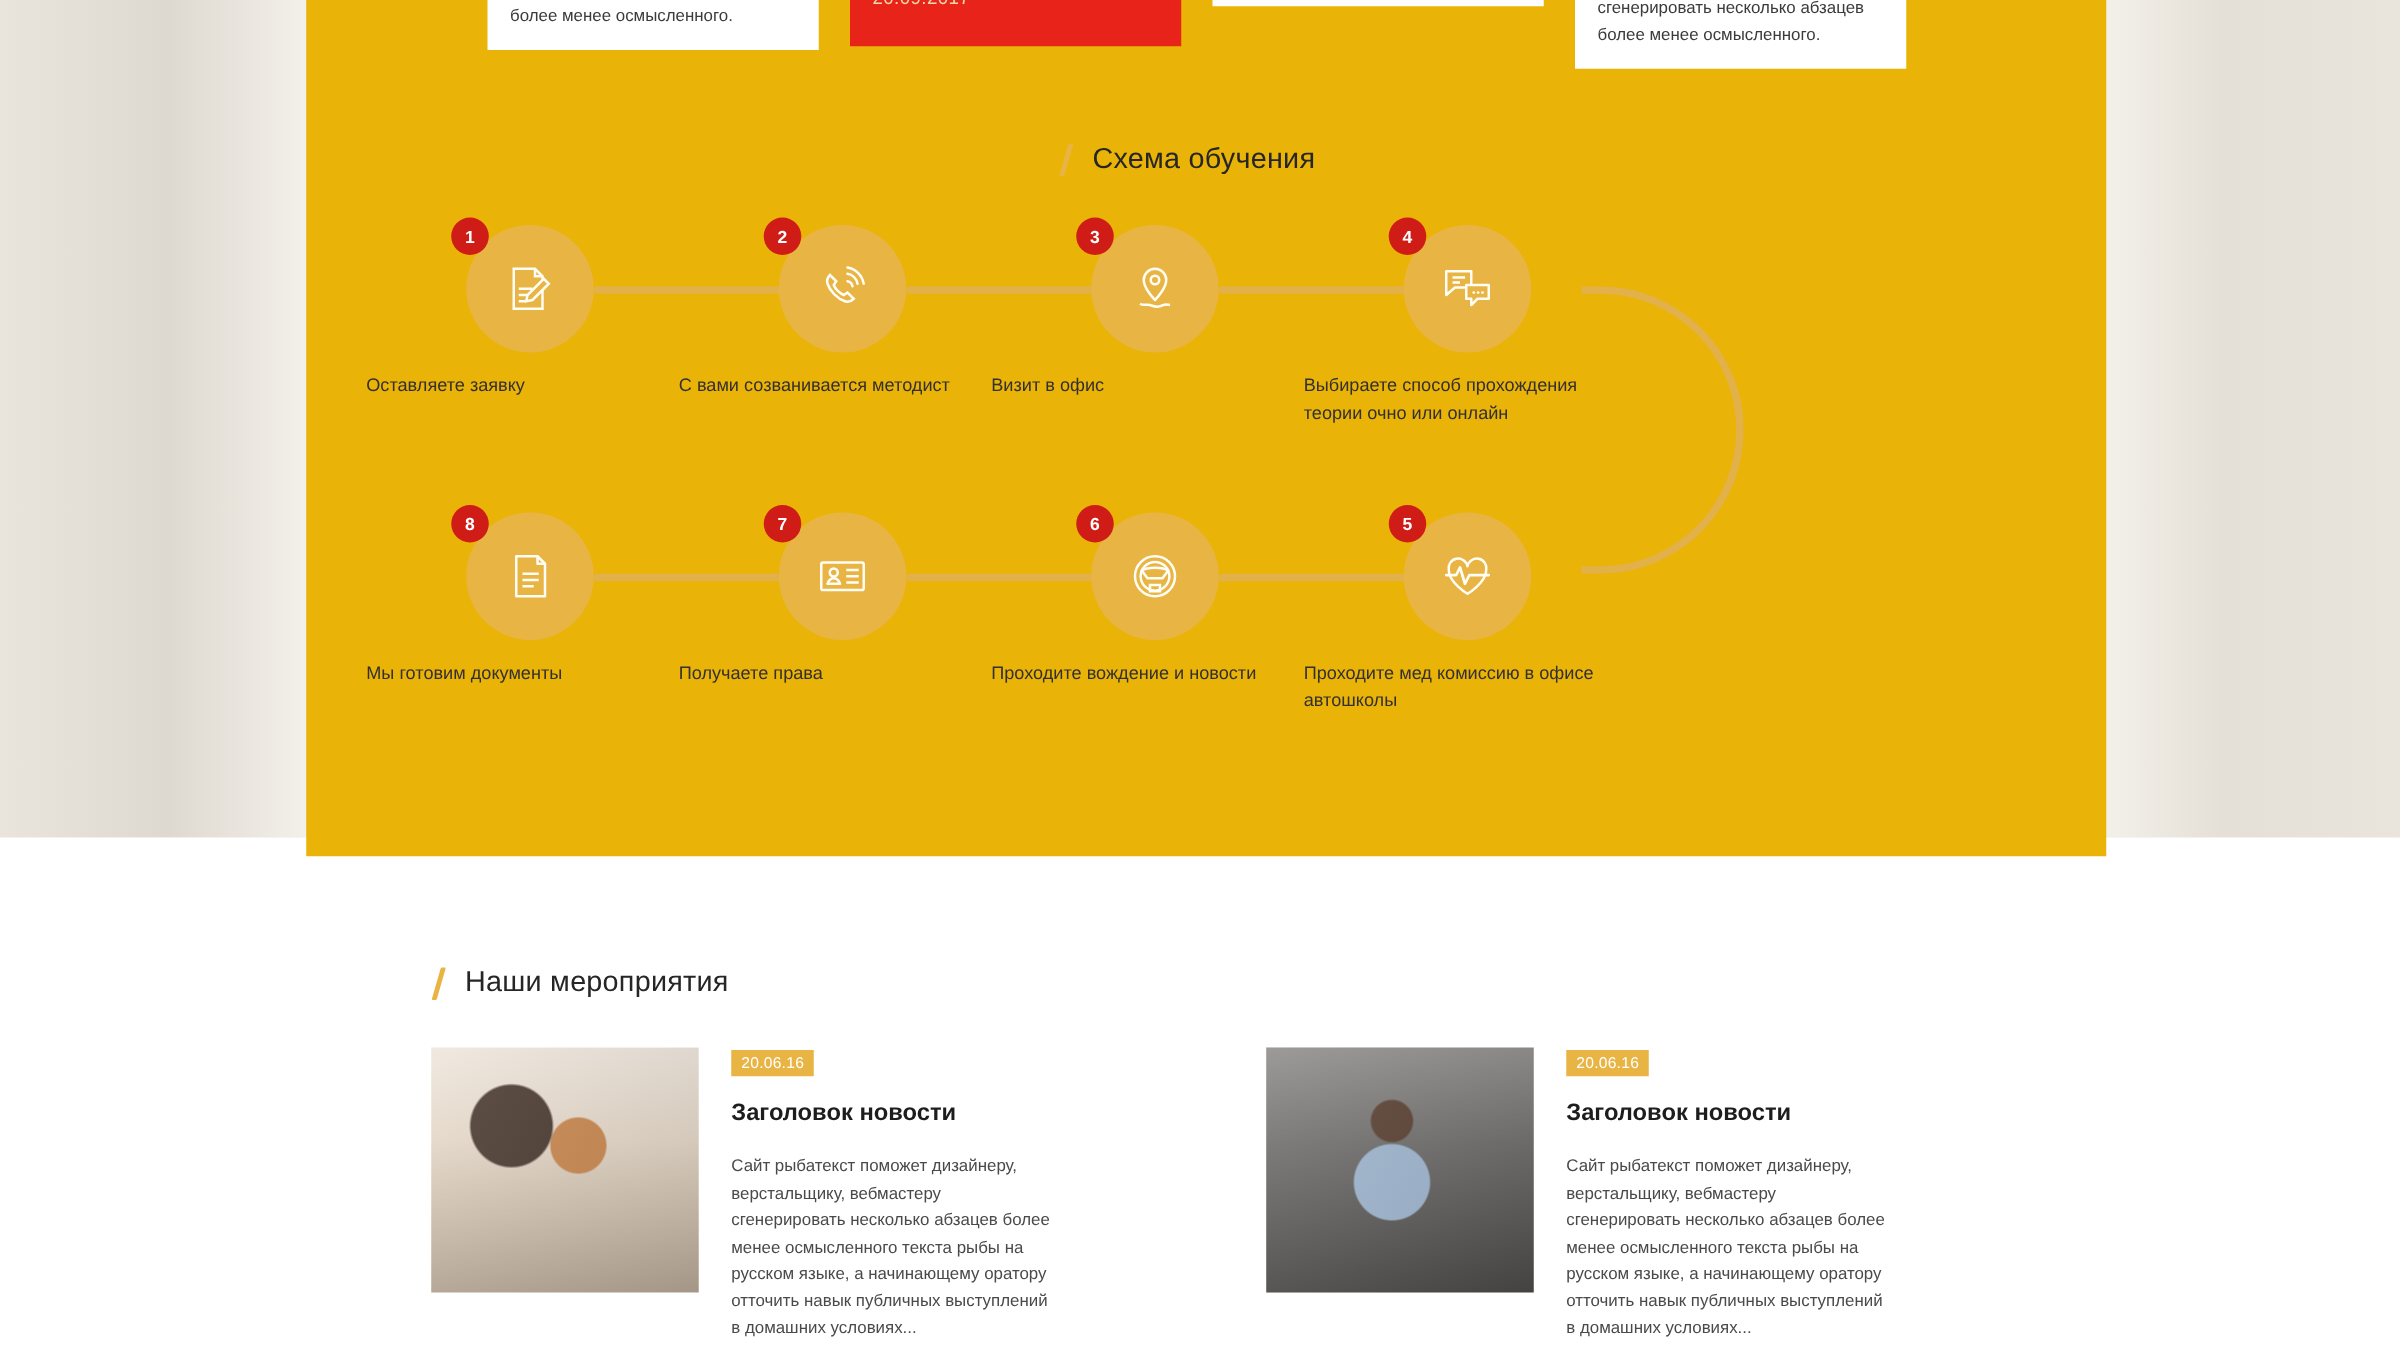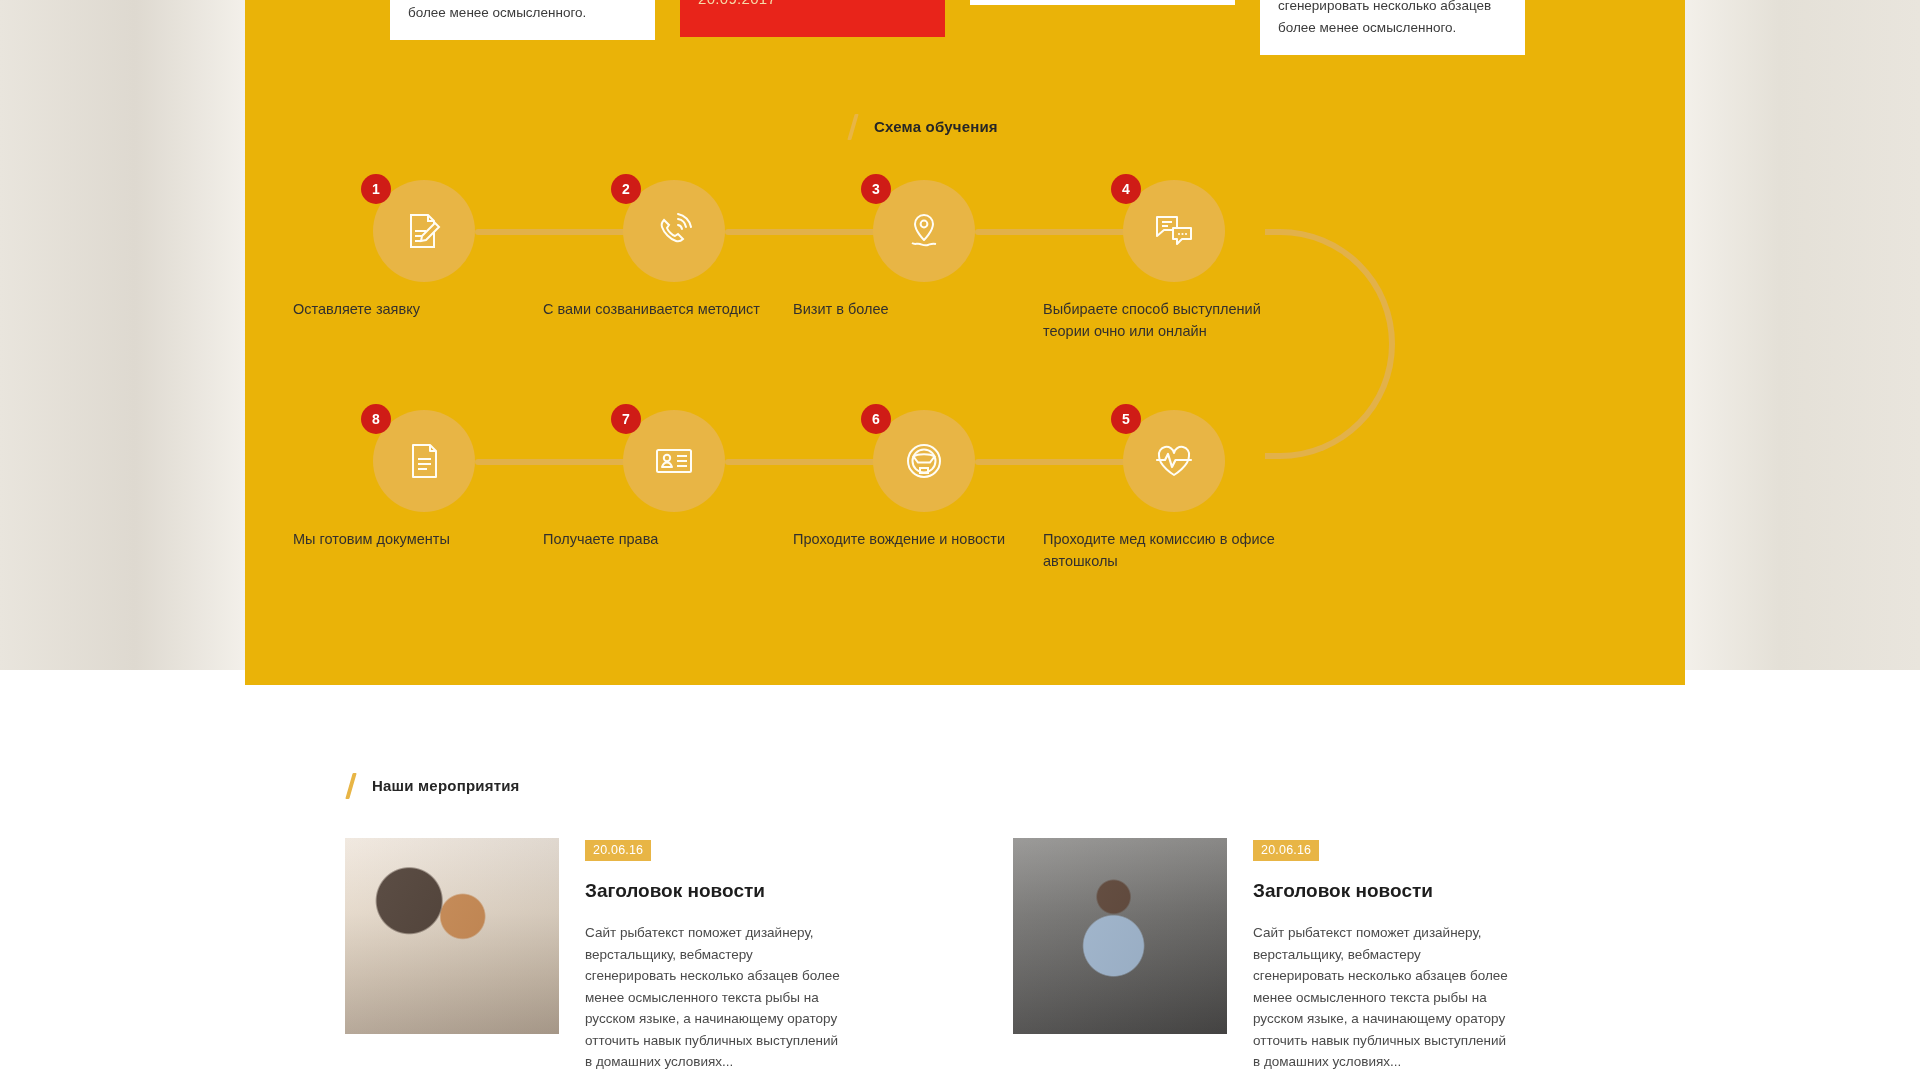--- a/index.html
+++ b/index.html
@@ -33,21 +33,21 @@
   .card-text { position:absolute; left:18px; right:16px; bottom:16px;
                font-size:13.5px; line-height:22px; color:#3b3b3b; }
   .card-date { position:absolute; left:18px; bottom:30px;
                font-size:15px; color:#f6d9a8; letter-spacing:.3px; }
 
   
   .sec-head { position:absolute; display:flex; align-items:center; gap:14px; }
   .slash { display:inline-block; width:13px; height:26px; position:relative; }
   .slash::before{ content:""; position:absolute; left:4px; top:1px; width:4px; height:26px;
                   background:#e8b545; transform: skewX(-16deg); border-radius:1px;}
-  .sec-title { font-size:15px; font-weight:700; color:#262626; letter-spacing:.2px; }
+  .sec-title { font-size:23px; font-weight:400; color:#262626; letter-spacing:.2px; }
 
   .head-scheme { left:calc(50% - 118px); top:113px; }
 
   
   .scheme { position:absolute; left:0; top:180px; width:1440px; height:420px; }
 
   .line { position:absolute; height:6px; background:#e2b14a; border-radius:3px; }
   .curve { position:absolute; border:6px solid #e2b14a; border-left:none;
            border-top-right-radius:140px; border-bottom-right-radius:140px;
            background:transparent; }
@@ -171,38 +171,38 @@
           <div class="badge">3</div>
           <div class="circle">
             <span class="ico">
               <svg width="44" height="44" viewBox="0 0 44 44" fill="none" stroke="#fffdf5" stroke-width="2" stroke-linejoin="round">
                 <path d="M22 6a9 9 0 0 1 9 9c0 7-9 16-9 16s-9-9-9-16a9 9 0 0 1 9-9z"></path>
                 <circle cx="22" cy="15" r="3.4"></circle>
                 <path d="M10 34c3 2 5 0 8 1s5 2 8 1 4-2 8-1"></path>
               </svg>
             </span>
           </div>
-          <div class="node-label">Визит в более</div>
+          <div class="node-label">Визит в офис</div>
         </div>
 
         <div class="node" style="left:878px; top:0;">
           <div class="badge">4</div>
           <div class="circle">
             <span class="ico">
               <svg width="46" height="46" viewBox="0 0 46 46" fill="none" stroke="#fffdf5" stroke-width="2" stroke-linejoin="round">
                 <path d="M6 9h20v13H13l-7 6z"></path>
                 <path d="M11 14h10M11 18h6"></path>
                 <path d="M22 20h18v11H31l-5 5v-5h-4z" fill="#e8b545"></path>
                 <circle cx="28" cy="26" r="1.1" fill="#fffdf5" stroke="none"></circle>
                 <circle cx="31.5" cy="26" r="1.1" fill="#fffdf5" stroke="none"></circle>
                 <circle cx="35" cy="26" r="1.1" fill="#fffdf5" stroke="none"></circle>
               </svg>
             </span>
           </div>
-          <div class="node-label">Выбираете способ выступлений теории очно или онлайн</div>
+          <div class="node-label">Выбираете способ прохождения теории очно или онлайн</div>
         </div>
 
         <div class="node" style="left:878px; top:230px;">
           <div class="badge">5</div>
           <div class="circle">
             <span class="ico">
               <svg width="46" height="46" viewBox="0 0 46 46" fill="none" stroke="#fffdf5" stroke-width="2" stroke-linejoin="round" stroke-linecap="round">
                 <path d="M23 37S8 28 8 18a7 7 0 0 1 15-3 7 7 0 0 1 15 3c0 10-15 19-15 19z"></path>
                 <path d="M6 22h8l3-6 4 13 3.5-7H40" stroke-width="2.2"></path>
               </svg>

